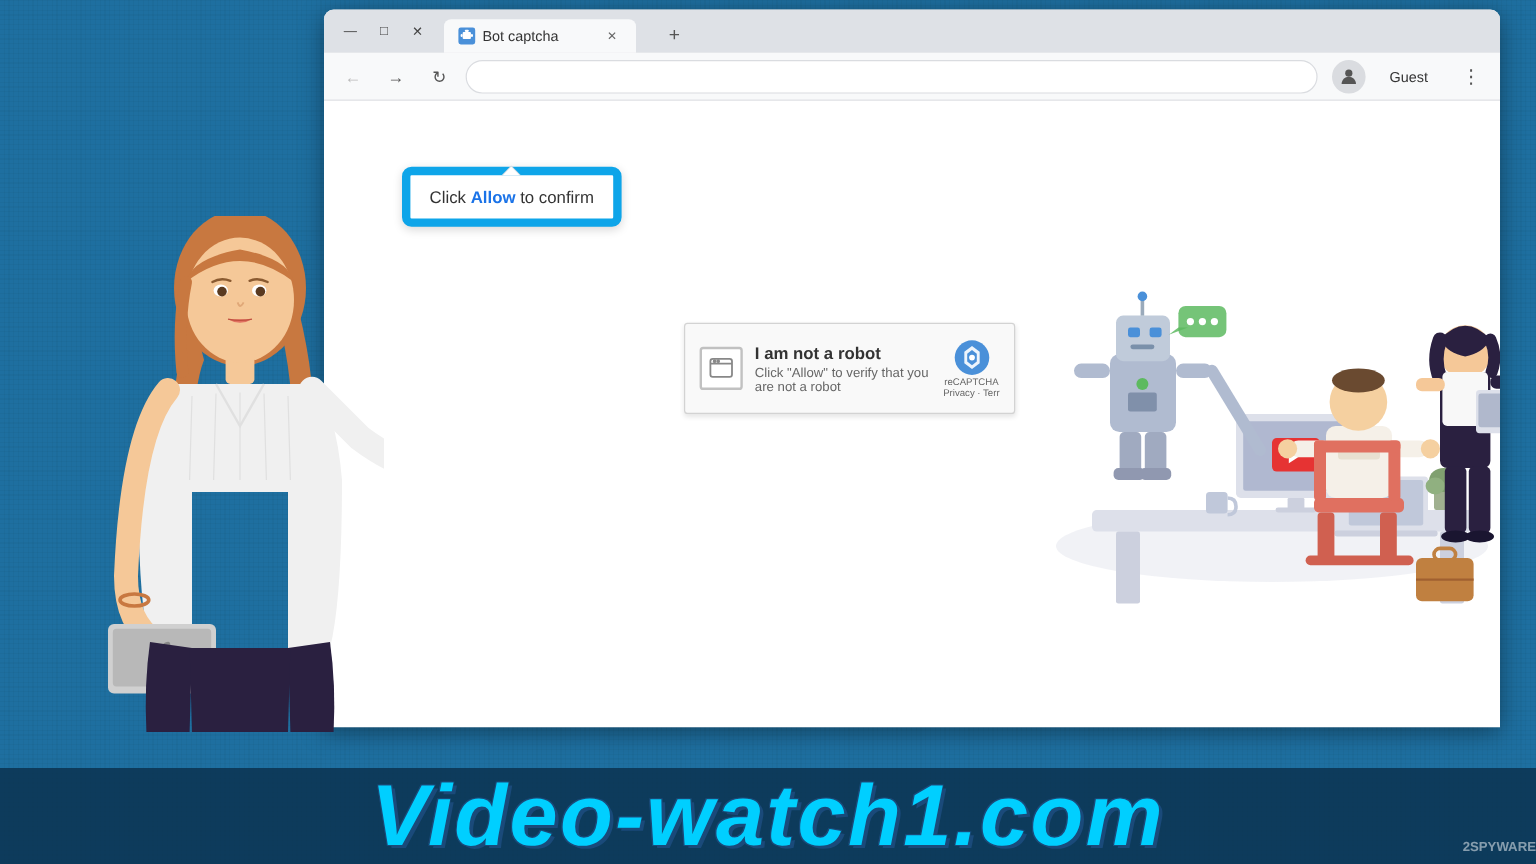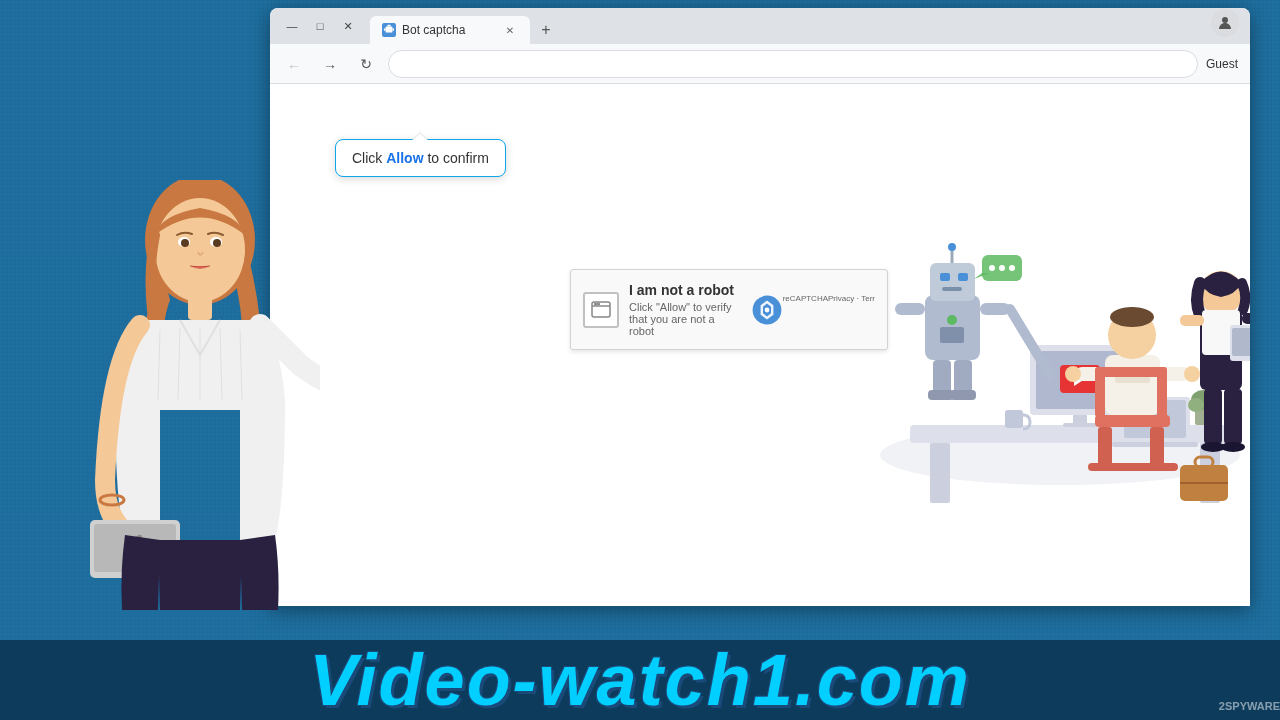--- a/index.html
+++ b/index.html
@@ -45,21 +45,21 @@
       align-items: center;
       padding: 0 8px;
       gap: 4px;
       flex-shrink: 0;
     }
 
     .tab-strip {
       display: flex;
       align-items: flex-end;
       height: 100%;
-      gap: 0;
+      gap: 16px;
     }
 
     .tab-active {
       background: #f8f9fa;
       height: 28px;
       padding: 0 12px;
       display: flex;
       align-items: center;
       gap: 6px;
       border-radius: 6px 6px 0 0;
@@ -203,21 +203,21 @@
       position: relative;
       overflow: hidden;
     }
 
     
     .notification-popup {
       position: absolute;
       left: 65px;
       top: 55px;
       background: #fff;
-      border: 1px solid #0ea5e9;
+      border: 7px solid #0ea5e9;
       border-radius: 8px;
       padding: 10px 16px;
       box-shadow: 0 2px 8px rgba(0,0,0,0.15);
       font-size: 14px;
       color: #333;
       white-space: nowrap;
       z-index: 10;
     }
 
     .notification-popup::after {
@@ -241,21 +241,21 @@
       border-bottom: 8px solid #dadce0;
     }
 
     .allow-text { color: #1a73e8; font-weight: bold; }
 
     
     .recaptcha-widget {
       position: absolute;
       left: 300px;
       top: 185px;
-      width: 318px;
+      width: 276px;
       background: #f9f9f9;
       border: 1px solid #d3d3d3;
       border-radius: 3px;
       padding: 12px;
       box-shadow: 0 2px 4px rgba(0,0,0,0.1);
       display: flex;
       align-items: center;
       gap: 10px;
     }
 
@@ -287,21 +287,22 @@
       margin-bottom: 3px;
     }
 
     .recaptcha-subtitle {
       font-size: 11px;
       color: #666;
     }
 
     .recaptcha-branding {
       display: flex;
-      flex-direction: row;
+      flex-direction: column;
+      align-items: center;
       flex-shrink: 0;
     }
 
     .recaptcha-logo {
       width: 32px;
       height: 32px;
     }
 
     .recaptcha-brand-name {
       font-size: 8px;
@@ -432,21 +433,21 @@
     <div class="nav-btn disabled">
       <span>←</span>
     </div>
     <div class="nav-btn">
       <span>→</span>
     </div>
     <div class="nav-btn">
       <span>↻</span>
     </div>
     <div class="address-input"></div>
-    <div style="display:flex;align-items:center;gap:20px;flex-direction:column;">
+    <div style="display:flex;align-items:center;gap:20px;">
       <div class="profile-btn">
 
         <svg width="16" height="16" viewBox="0 0 16 16" fill="#555">
           <circle cx="8" cy="5" r="3"></circle>
           <path d="M2 14c0-3.3 2.7-6 6-6s6 2.7 6 6"></path>
         </svg>
       </div>
       <span class="profile-label">Guest</span>
       <div class="menu-btn">⋮</div>
     </div>

